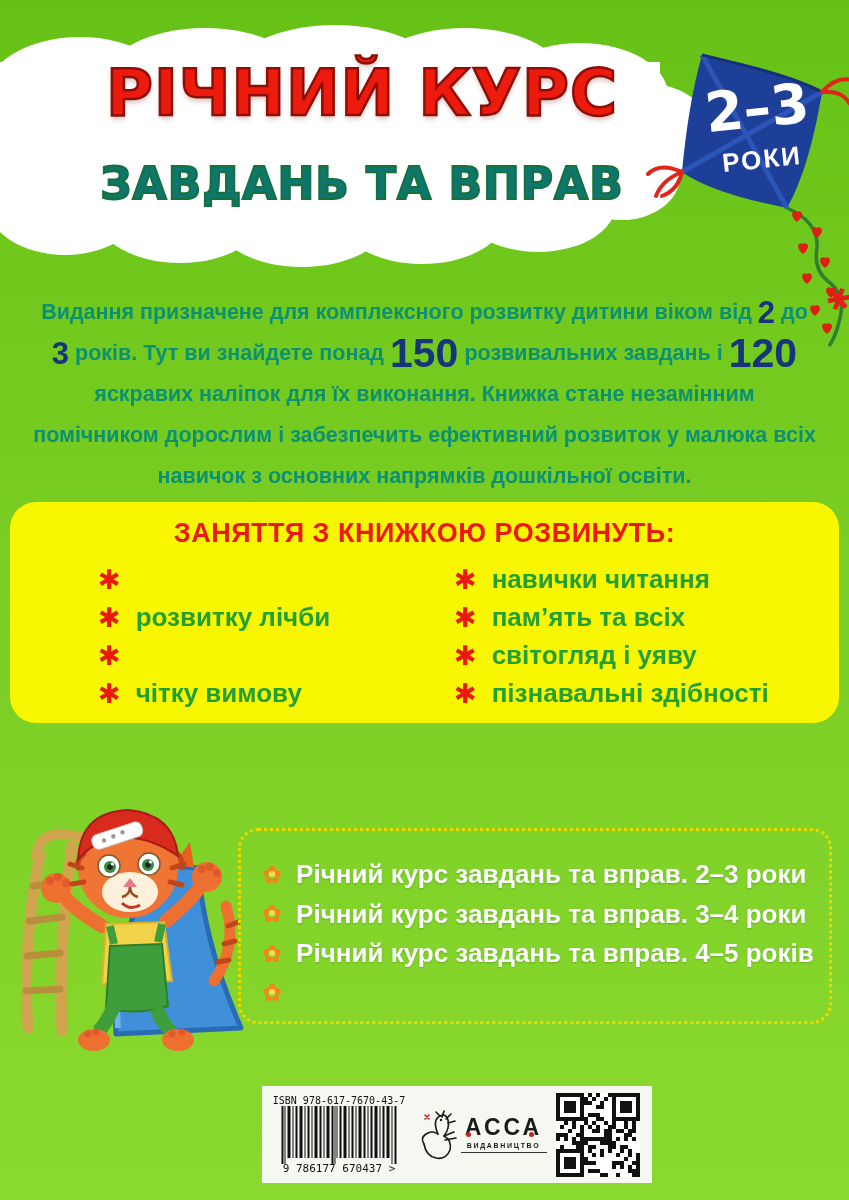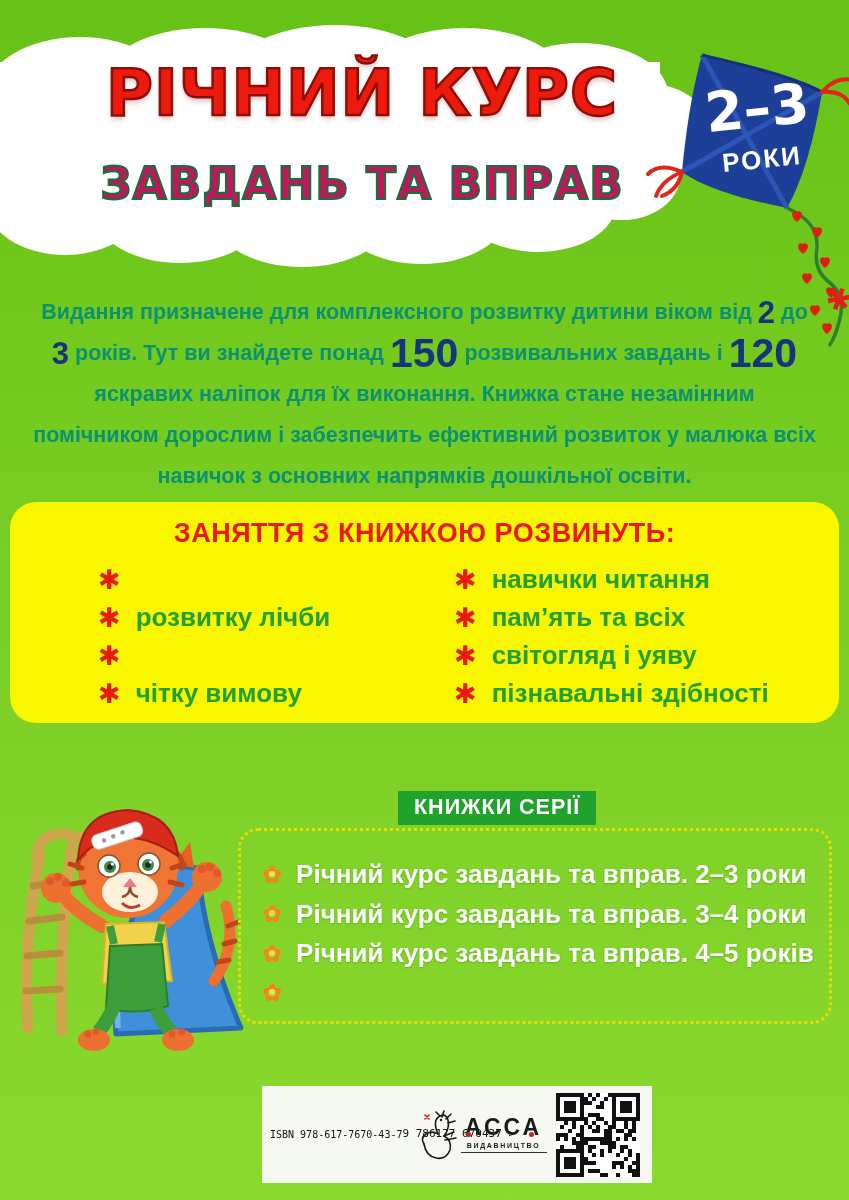--- a/index.html
+++ b/index.html
@@ -14,21 +14,21 @@
 
   .title{
     position:absolute;left:0;top:56px;width:724px;text-align:center;
     font-family:"DejaVu Sans",sans-serif;font-weight:bold;font-size:64px;letter-spacing:1px;
     color:#ed1a0e;-webkit-text-stroke:2.5px #8e0e06;
     text-shadow:0 4px 5px rgba(120,20,10,.25);
   }
   .subtitle{
     position:absolute;left:0;top:158px;width:724px;text-align:center;
     font-family:"DejaVu Sans",sans-serif;font-weight:bold;font-size:44px;letter-spacing:1px;
-    color:#be185d;-webkit-text-stroke:2px #15713a;
+    color:#0f766e;-webkit-text-stroke:2px #15713a;
   }
 
   .kite-svg{position:absolute;left:640px;top:30px}
   .kite-num{
     position:absolute;left:678px;top:76px;width:158px;text-align:center;
     font-family:"DejaVu Sans",sans-serif;font-weight:bold;font-size:55px;color:#fff;
     transform:rotate(-6deg);
   }
   .kite-unit{
     position:absolute;left:700px;top:144px;width:124px;text-align:center;
@@ -69,21 +69,21 @@
   .srows{position:absolute;left:262px;top:855px}
   .srow{display:flex;align-items:center;gap:14px;height:39.5px}
   .fl{position:relative;font-size:24px;color:#f5841d;font-family:"DejaVu Sans",sans-serif;line-height:1}
   .fl::after{content:"";position:absolute;left:50%;top:46%;width:6px;height:6px;margin:-3px 0 0 -3px;border-radius:50%;background:#ffd84d}
   .srow .lbl{font-size:26px;font-weight:bold;color:#fff;white-space:nowrap;text-shadow:0 1px 2px rgba(40,110,20,.35)}
 
   .strip{
     position:absolute;left:262px;top:1086px;width:390px;height:97px;background:#f5f7f1;
     display:flex;align-items:center;gap:8px;padding:0 8px;box-sizing:border-box;
   }
-  .bc{width:138px;display:flex;flex-direction:row;align-items:center}
+  .bc{width:138px;display:flex;flex-direction:column;align-items:center}
   .bc .isbn{font-family:"DejaVu Sans Mono",monospace;font-size:10px;color:#111;white-space:nowrap}
   .bc .digits{font-family:"DejaVu Sans Mono",monospace;font-size:11px;color:#111;white-space:nowrap;margin-top:-2px}
   .logo{width:132px;display:flex;align-items:center;justify-content:center;gap:3px}
   .logo-text{position:relative;display:flex;flex-direction:column;align-items:center}
   .acca{font-size:23px;font-weight:bold;letter-spacing:3px;color:#1a1a1a;line-height:1}
   .dot{position:absolute;width:5px;height:5px;border-radius:50%;background:#c32222;top:16px}
   .dot.d1{left:5px}
   .dot.d2{left:68px}
   .pub-sub{font-size:7px;font-weight:bold;letter-spacing:1.7px;color:#1a1a1a;margin-top:3px;white-space:nowrap}
   .rule{width:86px;height:1.5px;background:#333;margin-top:3px}
@@ -243,21 +243,20 @@
     <circle cx="143" cy="88" r="11" fill="#fff" stroke="#7a5a30" stroke-width="1.5"></circle>
     <circle cx="104" cy="91" r="6" fill="#3a8a46"></circle>
       <circle cx="142" cy="89" r="6" fill="#3a8a46"></circle>
     <circle cx="104" cy="91" r="2.8" fill="#222"></circle>
       <circle cx="142" cy="89" r="2.8" fill="#222"></circle>
     <circle cx="106.5" cy="88" r="1.6" fill="#fff"></circle>
       <circle cx="144.5" cy="86" r="1.6" fill="#fff"></circle>
   </svg>
 
   <section class="series"></section>
-  <div class="badge">КНИЖКИ СЕРІЇ</div>
   <div class="srows">
     <div class="srow">
       <span class="fl">✿</span>
       <span class="lbl">Річний курс завдань та вправ. 2–3 роки</span>
     </div>
     <div class="srow">
       <span class="fl">✿</span>
       <span class="lbl">Річний курс завдань та вправ. 3–4 роки</span>
     </div>
     <div class="srow">

